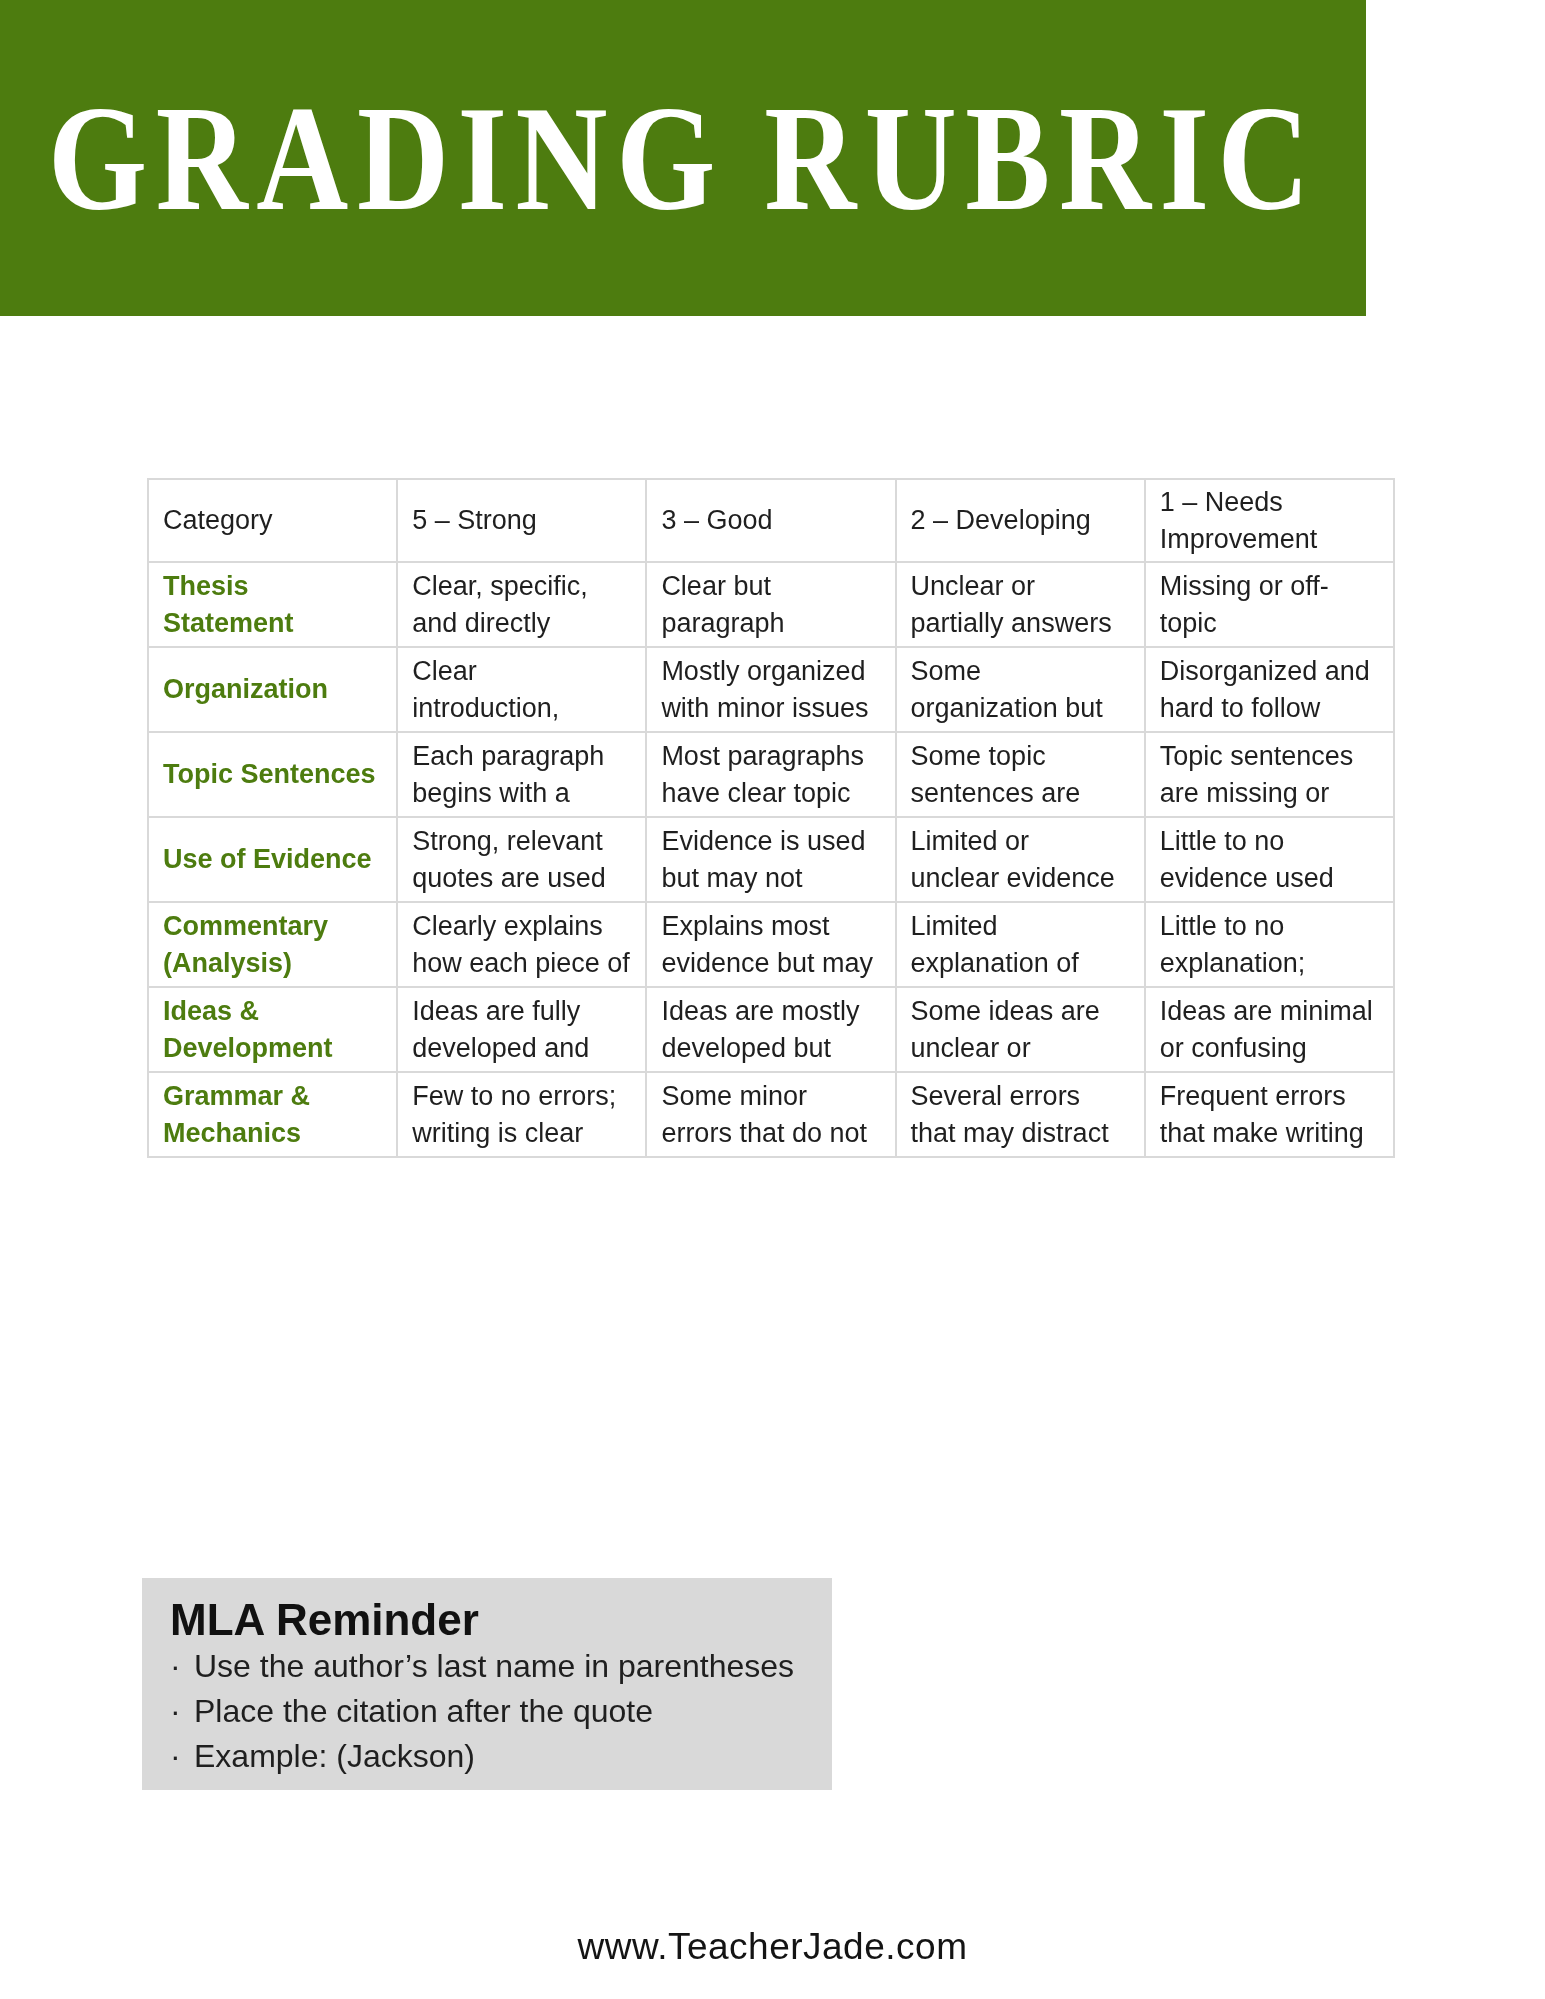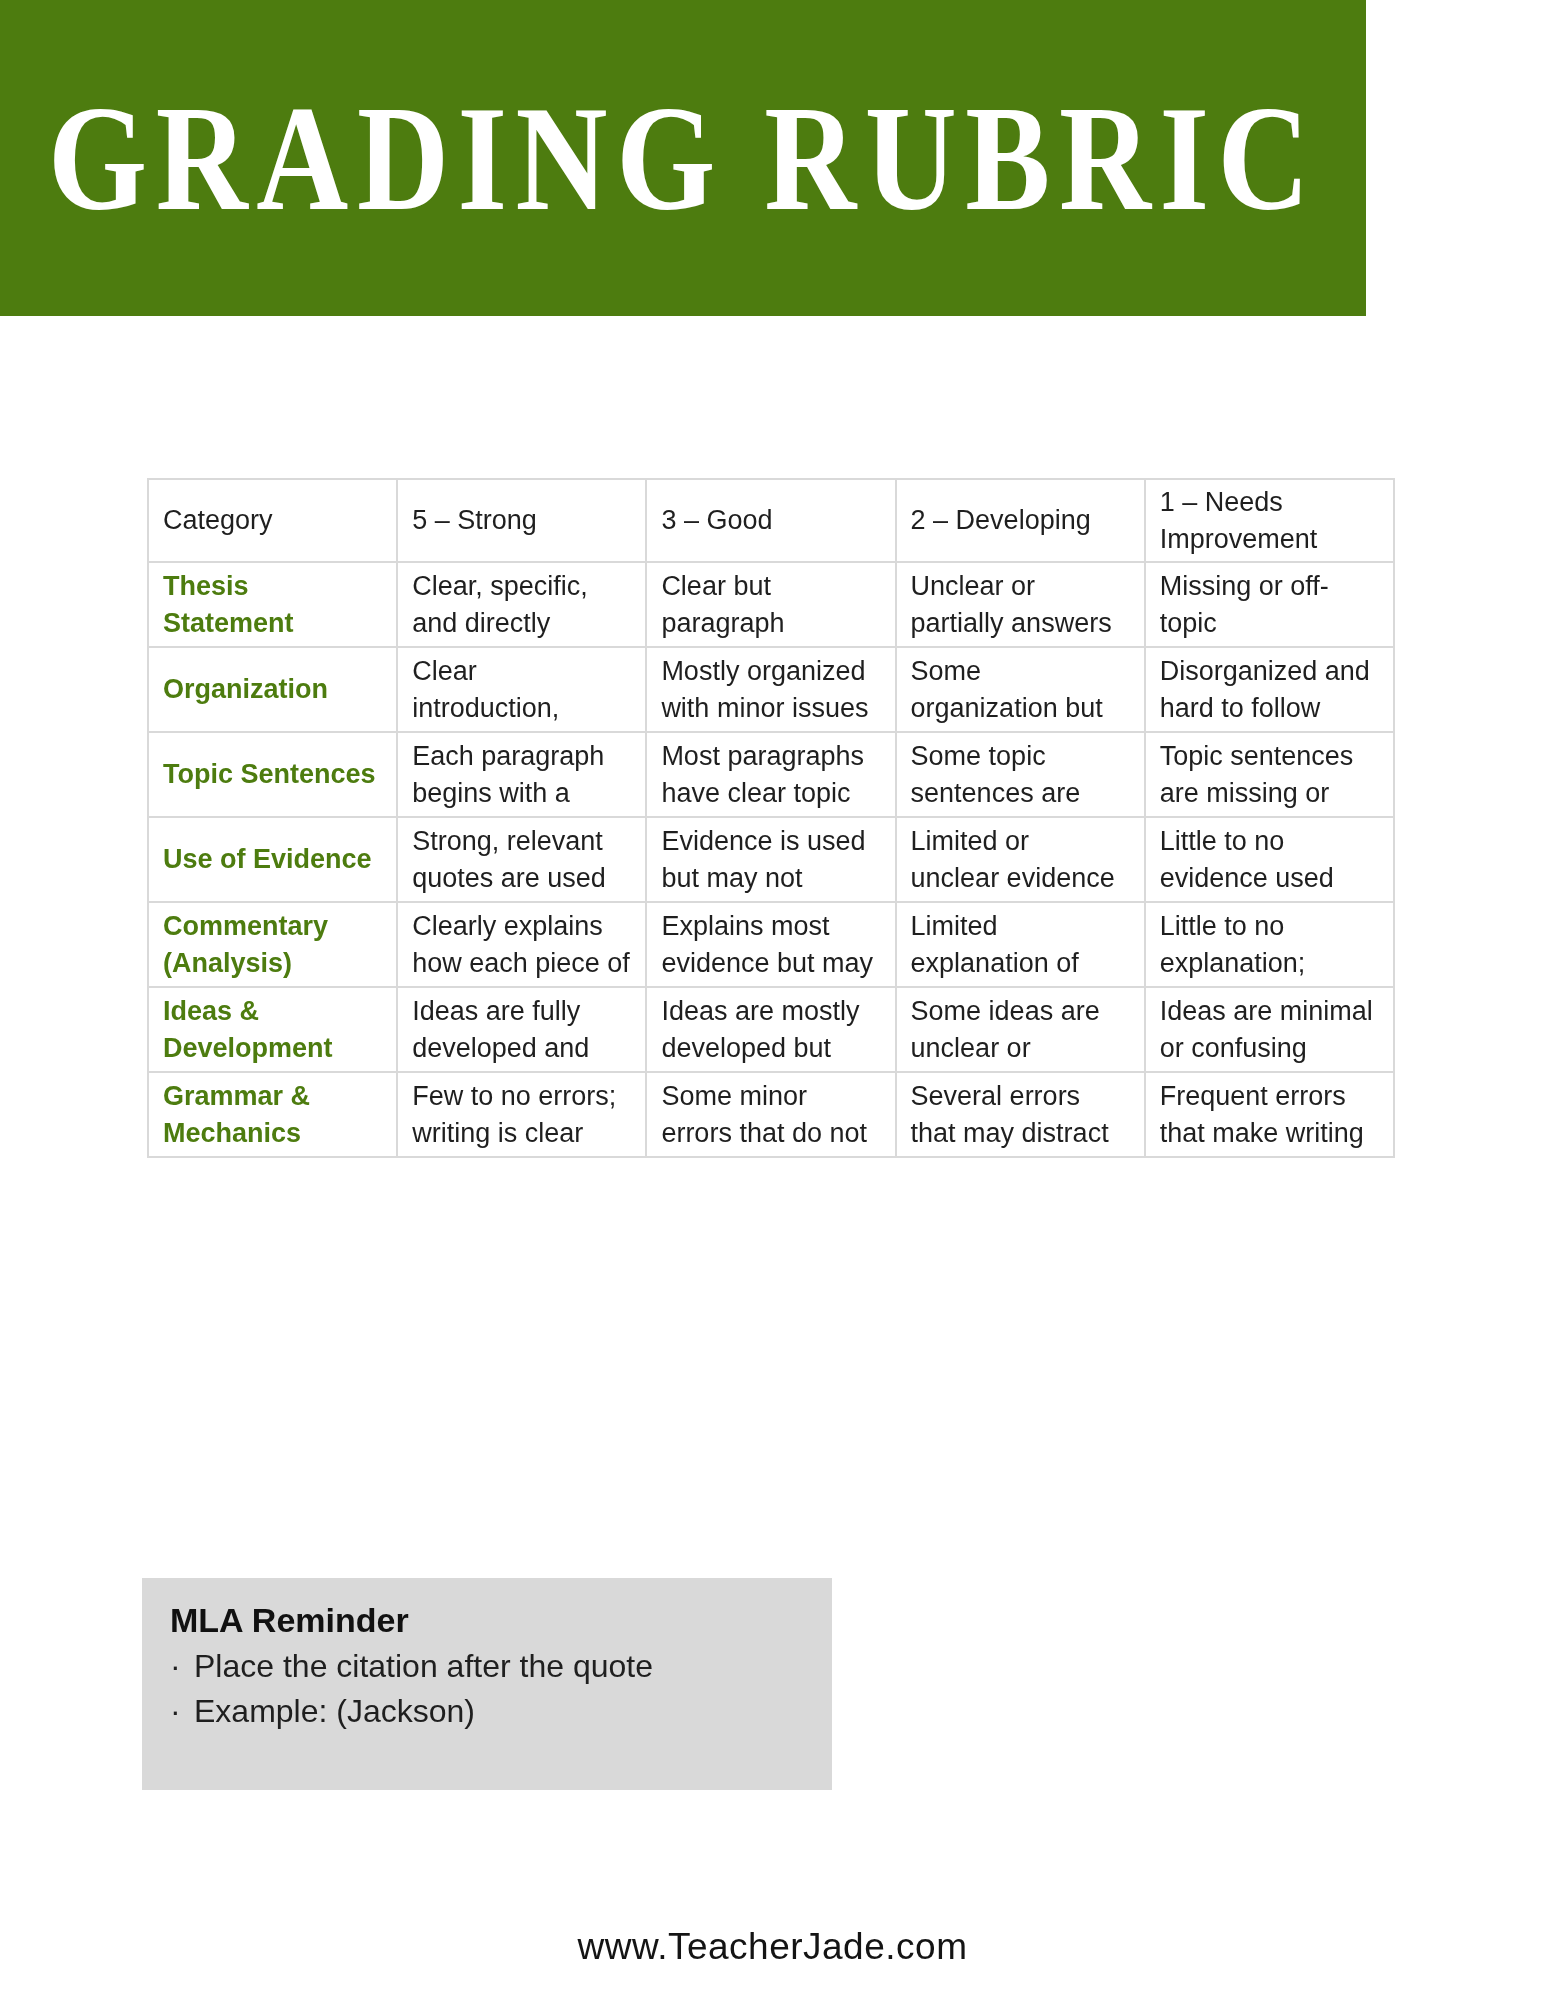--- a/index.html
+++ b/index.html
@@ -64,21 +64,21 @@
   
   .mla-box {
     position: absolute;
     left: 142px; top: 1578px;
     width: 690px; height: 212px;
     background: #d9d9d9;
     padding: 22px 26px 0 28px;
   }
   .mla-title {
     font-weight: 700;
-    font-size: 34px;
+    font-size: 44px;
     line-height: 40px;
     color: #111111;
     margin-bottom: 4px;
   }
   .mla-bullet-row {
     font-size: 32px;
     line-height: 45px;
     color: #1f1f1f;
     white-space: nowrap;
   }
@@ -211,19 +211,20 @@
         <td>Several errors
 that may distract</td>
         <td>Frequent errors
 that make writing</td>
       </tr>
     </tbody>
   </table>
 
   <div class="mla-box">
     <div class="mla-title">MLA Reminder</div>
+    <div class="mla-bullet-row"><span class="mla-dot">·</span><span>Use the author’s last name in parentheses</span></div>
     <div class="mla-bullet-row"><span class="mla-dot">·</span><span>Place the citation after the quote</span></div>
     <div class="mla-bullet-row"><span class="mla-dot">·</span><span>Example: (Jackson)</span></div>
   </div>
 
   <div class="footer">www.TeacherJade.com</div>
 
 </div>
 
 </body></html>

